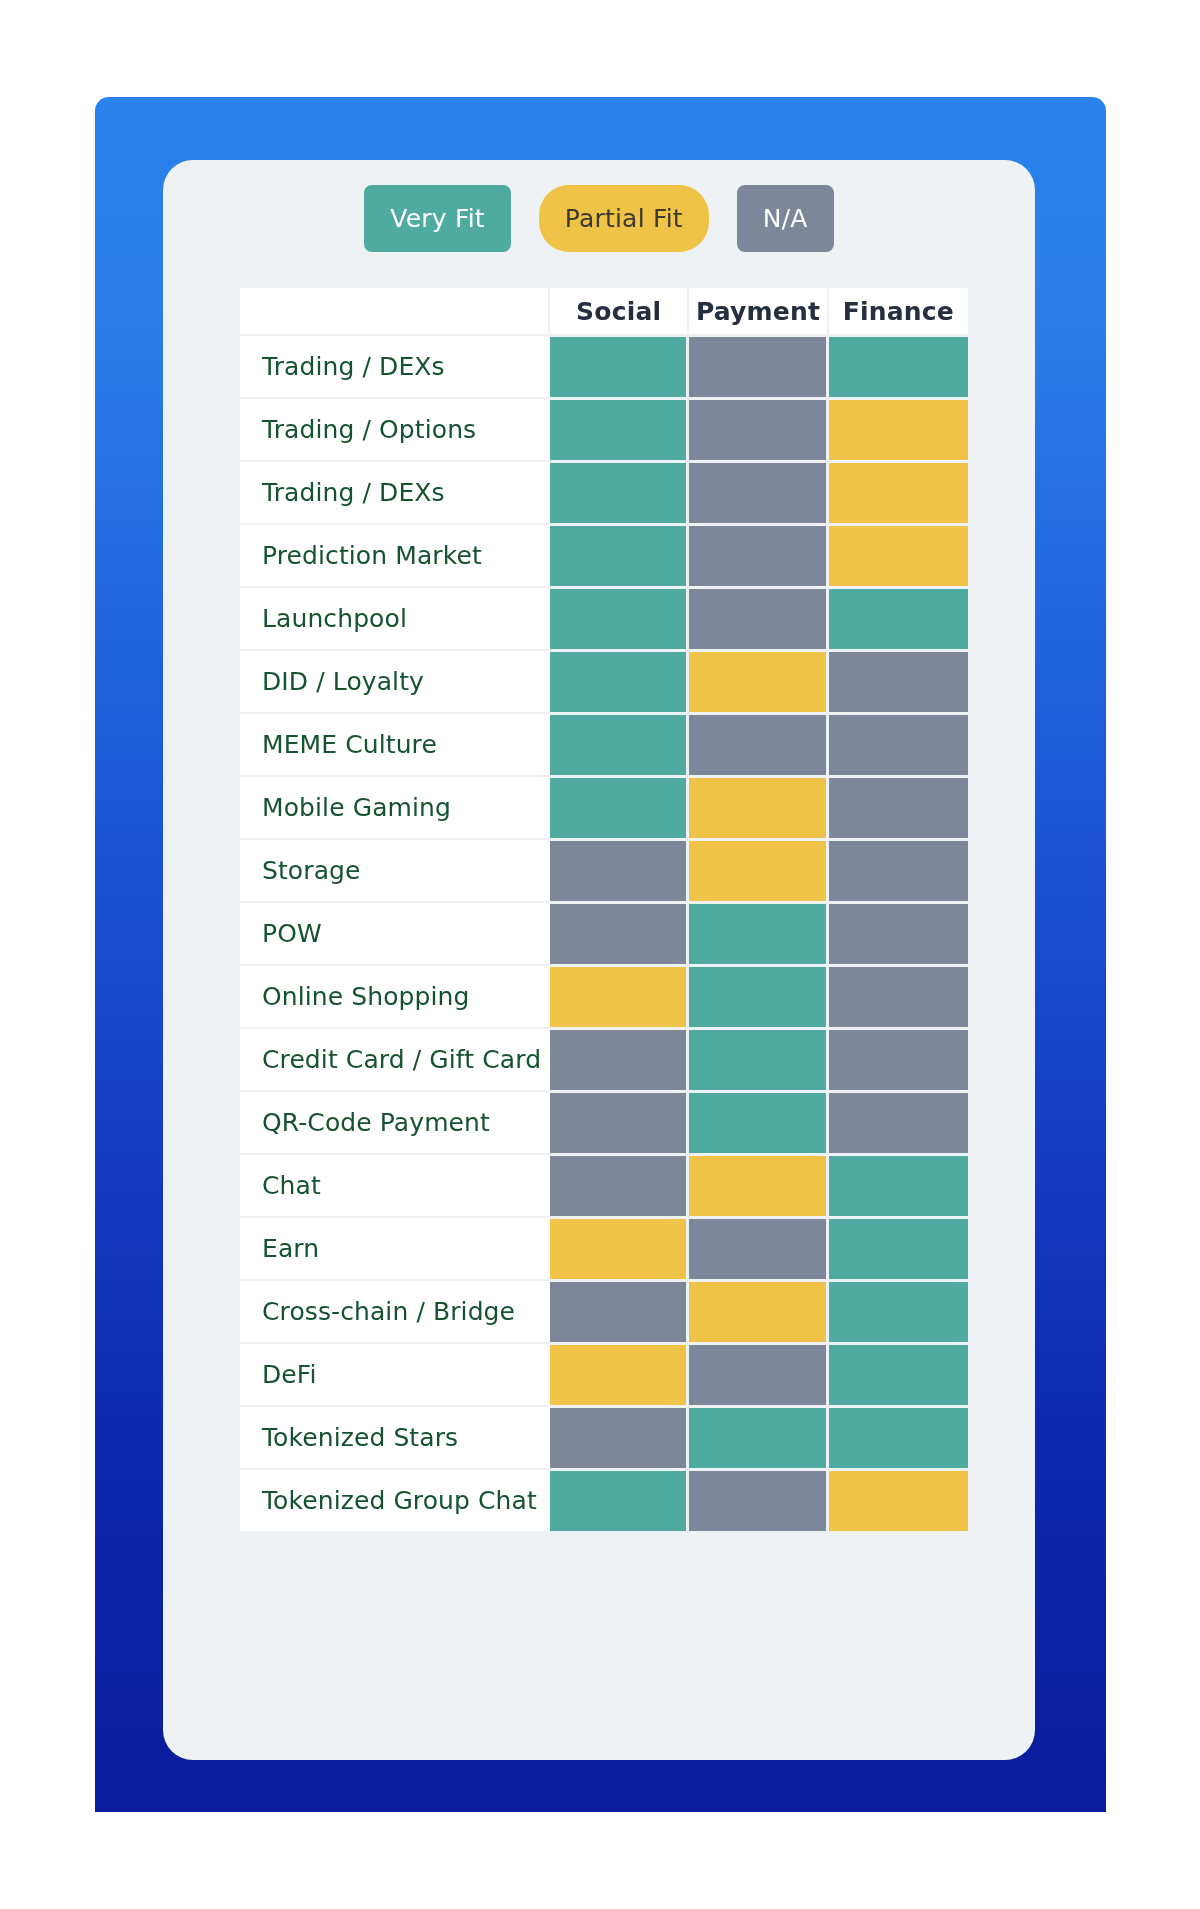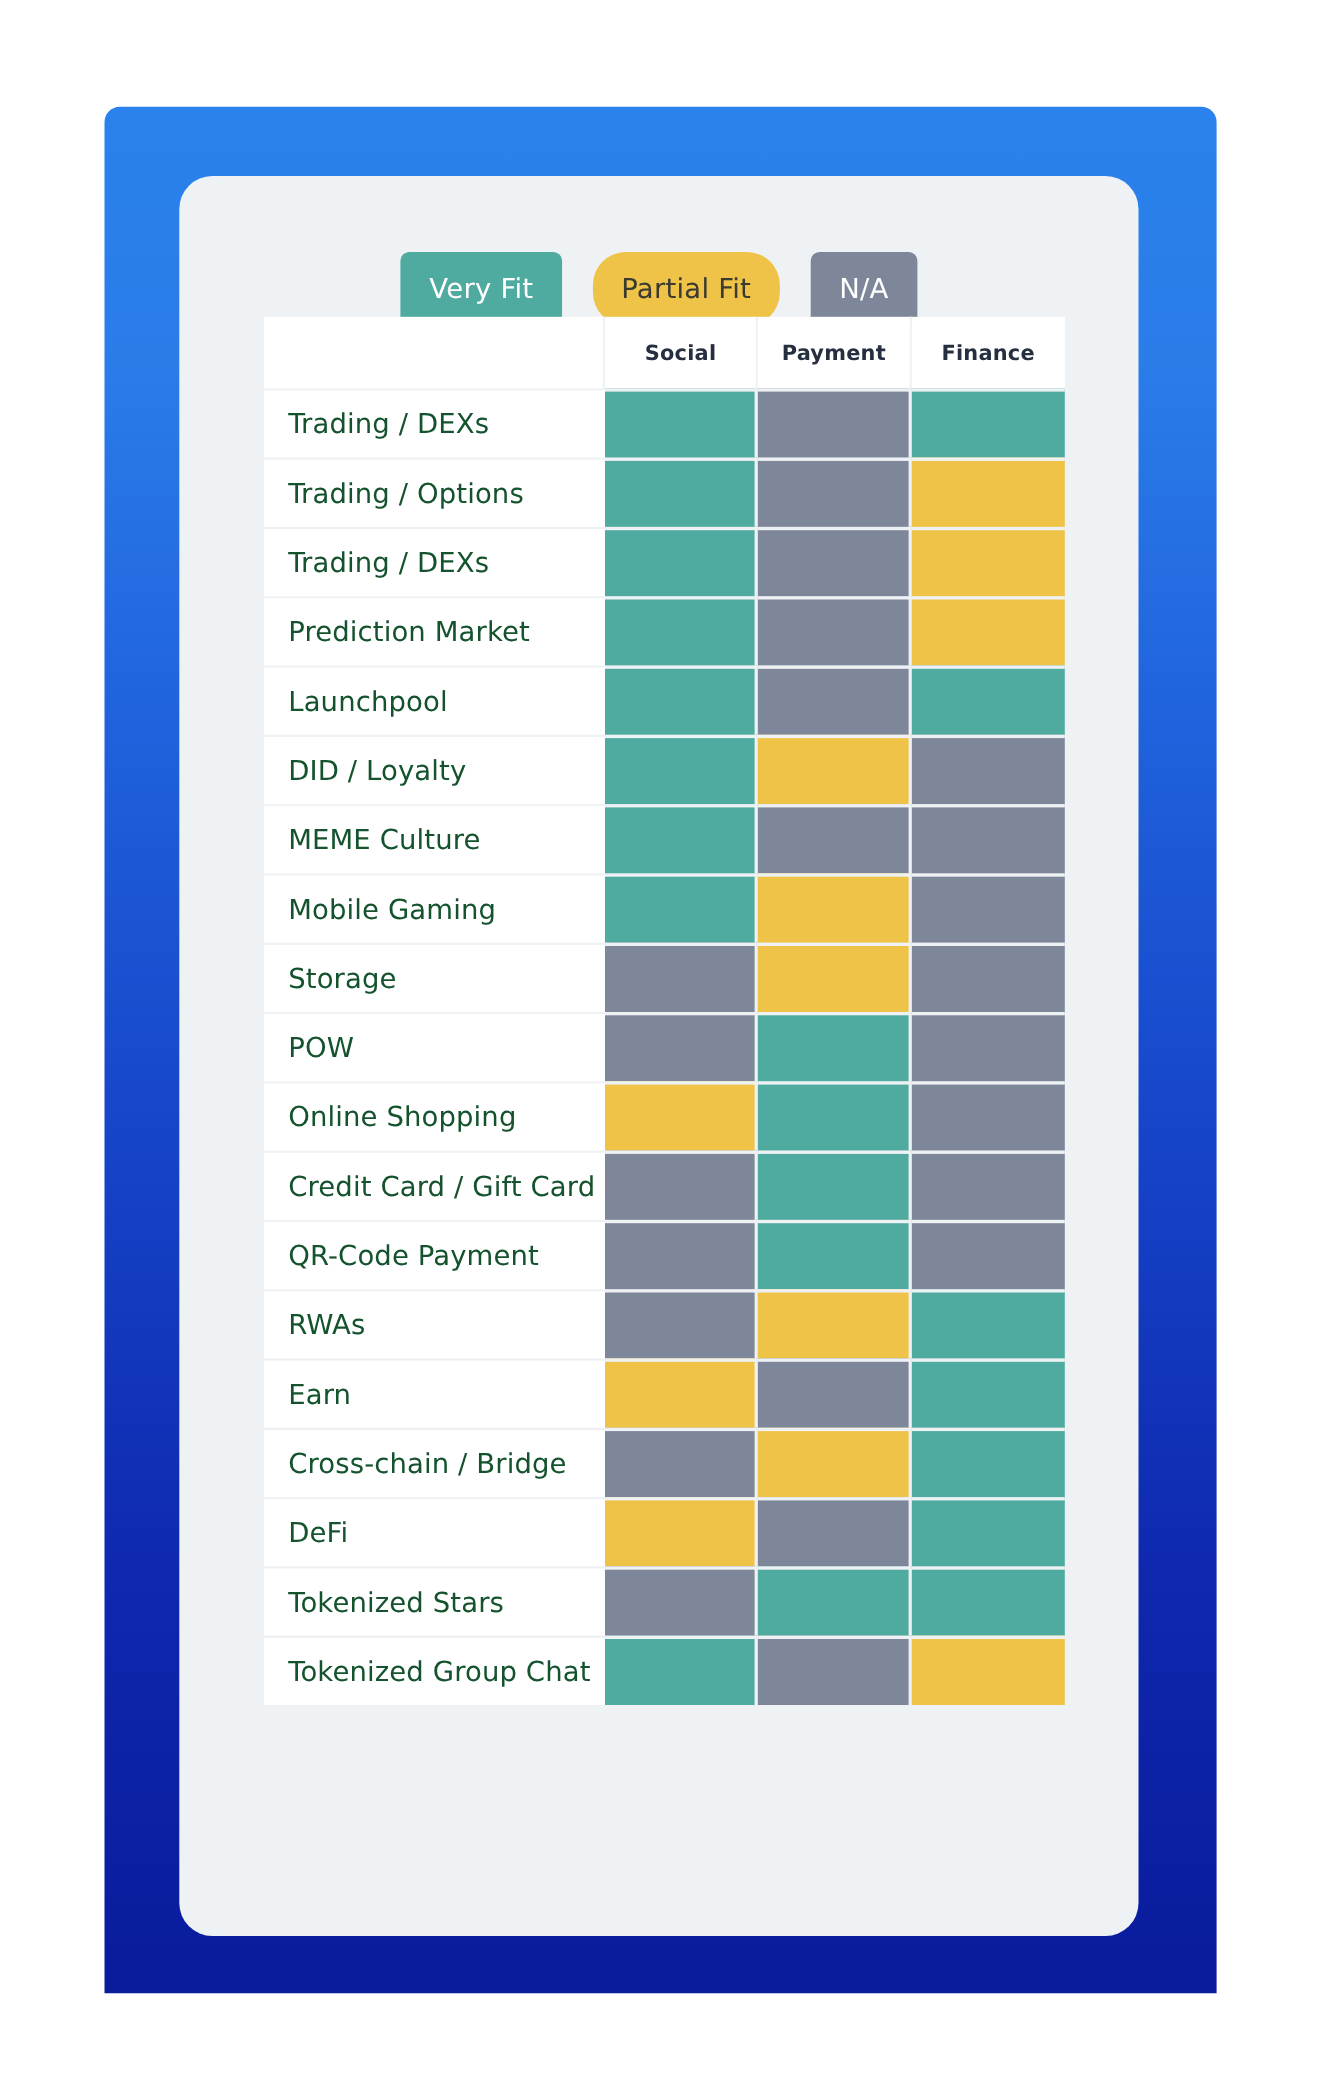--- a/index.html
+++ b/index.html
@@ -64,21 +64,20 @@
     border: none;
     border-radius: 8px;
     font-family: "DejaVu Sans", "Liberation Sans", sans-serif;
     font-size: 25px;
     font-weight: 400;
     line-height: 1;
     padding: 21px 26px;
     cursor: pointer;
     white-space: nowrap;
     letter-spacing: .2px;
-    margin-top: 44px;
   }
   .chip-very    { background: #4fab9f; color: #ffffff; }
   .chip-partial { background: #efc348; color: #3a3a2f; border-radius: 30px; }
   .chip-na      { background: #7d8799; color: #ffffff; }
 
   
   .matrix {
     position: absolute;
     left: 240px;
     top: 288px;
@@ -94,22 +93,22 @@
   .matrix th,
   .matrix td {
     padding: 0;
     height: 63px;
     vertical-align: middle;
   }
 
   
   .matrix thead th {
     background: #ffffff;
-    height: 65px;
-    font-size: 19px;
+    height: 46px;
+    font-size: 25px;
     font-weight: 700;
     color: #252f3f;
     text-align: center;
     border-right: 2px solid #eff2f5;
     letter-spacing: .2px;
   }
   .matrix thead th.hd-corner { border-right: 2px solid #eff2f5; }
   .matrix thead th.hd-last   { border-right: none; }
 
   
@@ -238,21 +237,21 @@
           <td class="cell v-very" title="Very Fit"></td>
           <td class="cell v-na last" title="N/A"></td>
         </tr>
         <tr>
           <td class="label">QR-Code Payment</td>
           <td class="cell v-na" title="N/A"></td>
           <td class="cell v-very" title="Very Fit"></td>
           <td class="cell v-na last" title="N/A"></td>
         </tr>
         <tr>
-          <td class="label">RWAs</td>
+          <td class="label">Chat</td>
           <td class="cell v-na" title="N/A"></td>
           <td class="cell v-partial" title="Partial Fit"></td>
           <td class="cell v-very last" title="Very Fit"></td>
         </tr>
         <tr>
           <td class="label">Earn</td>
           <td class="cell v-partial" title="Partial Fit"></td>
           <td class="cell v-na" title="N/A"></td>
           <td class="cell v-very last" title="Very Fit"></td>
         </tr>

